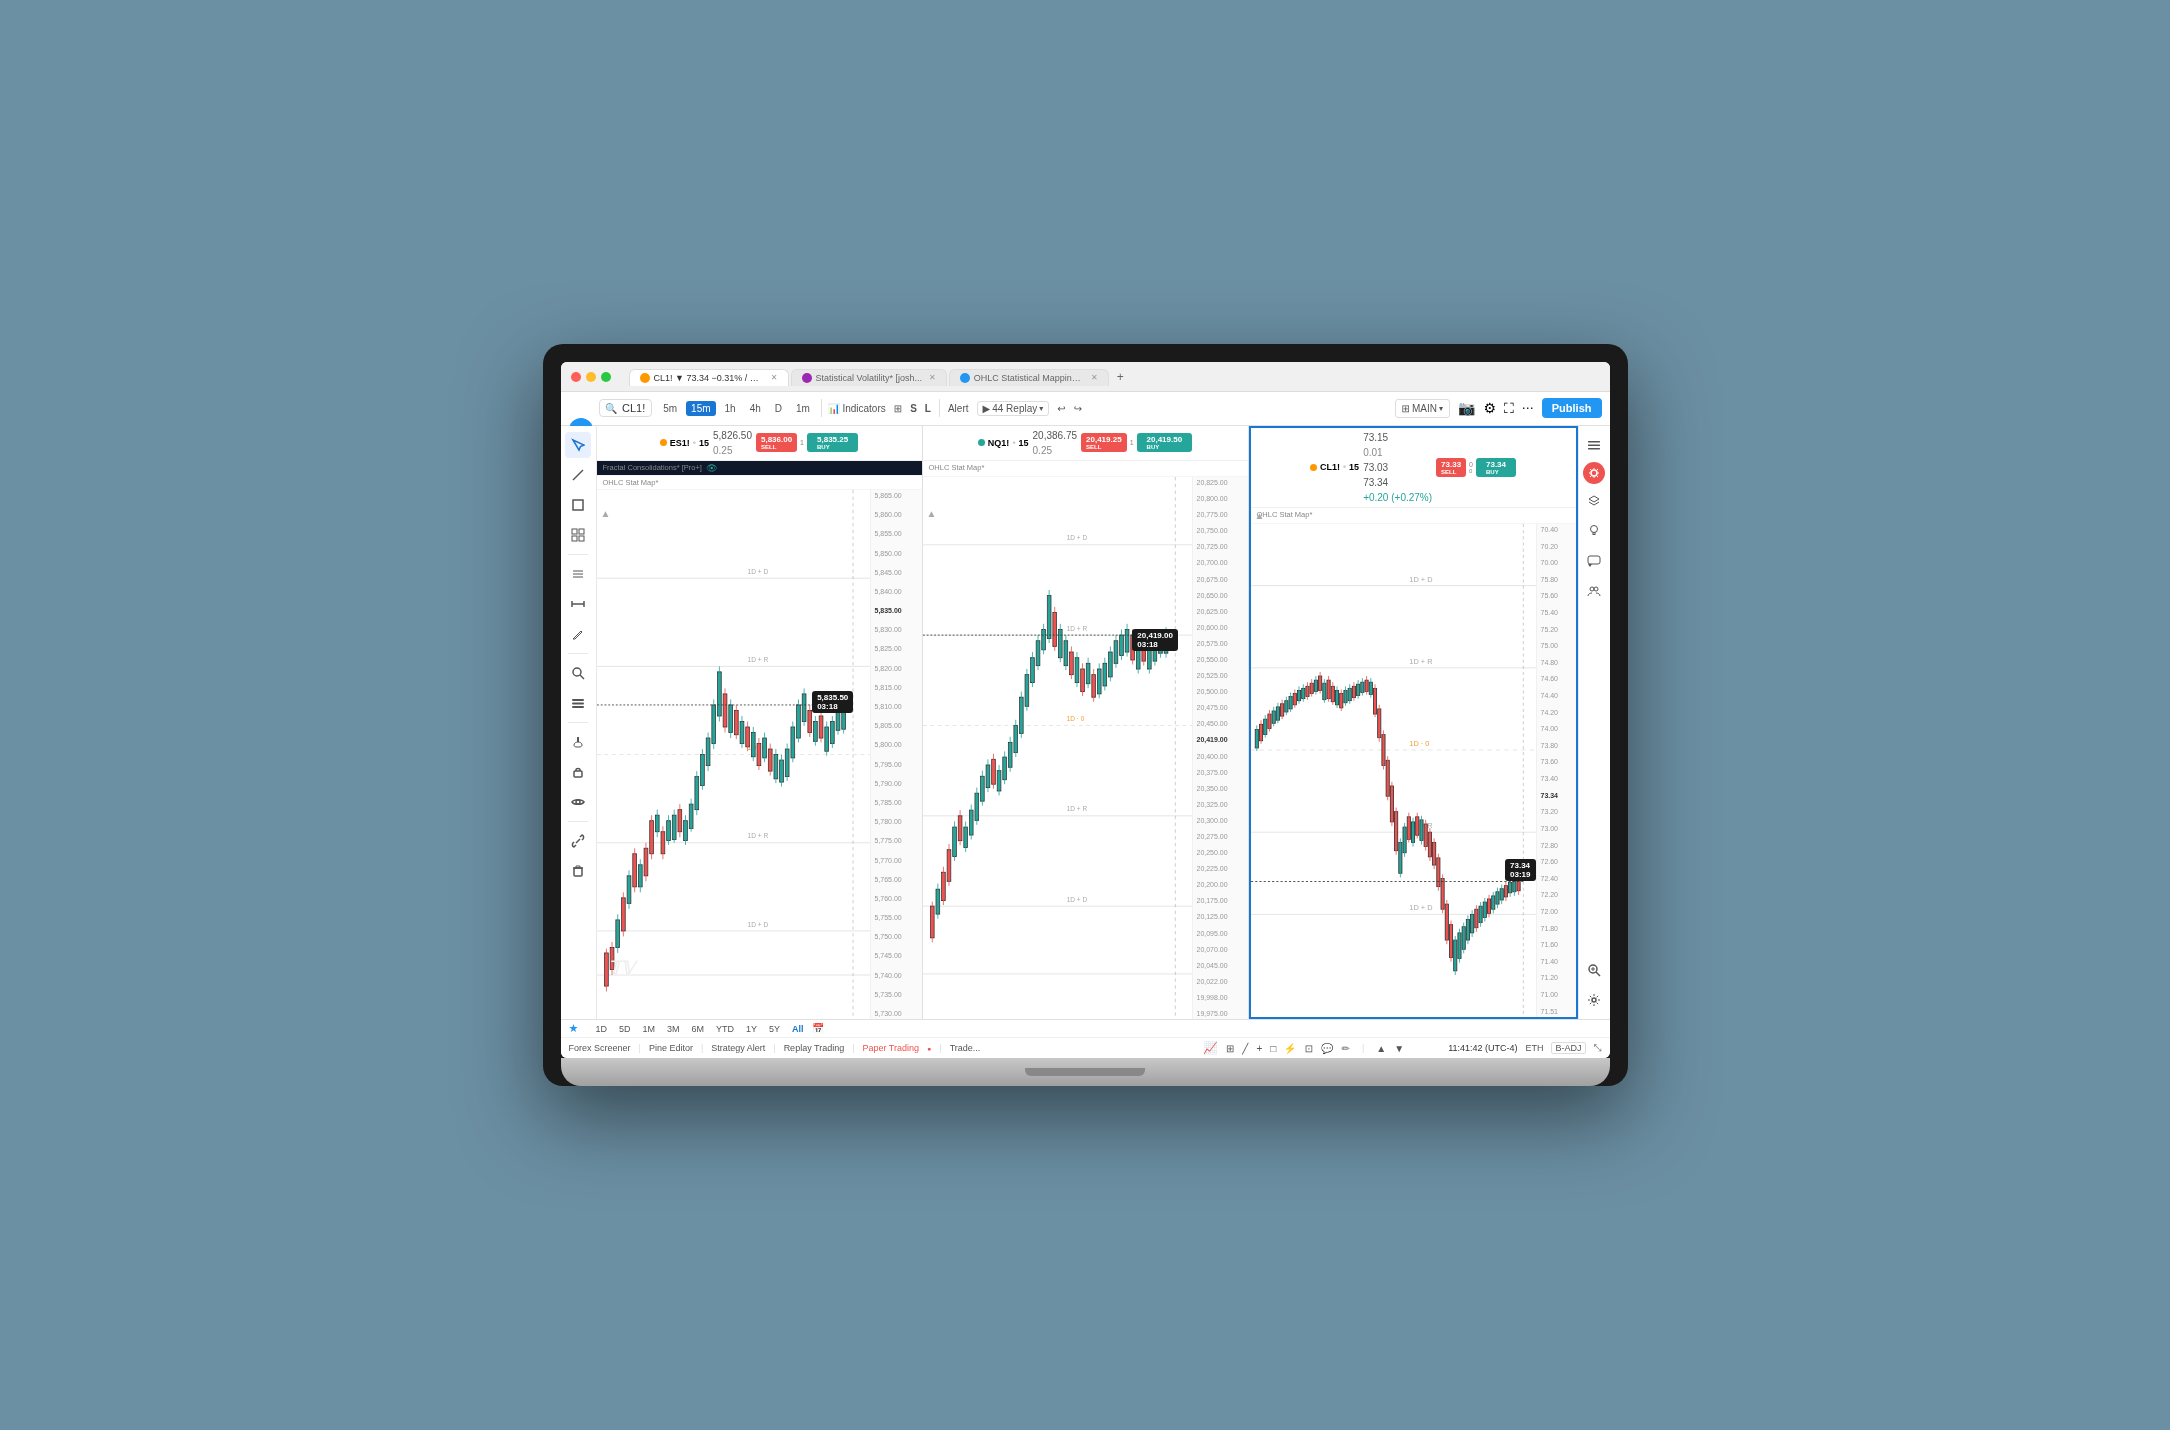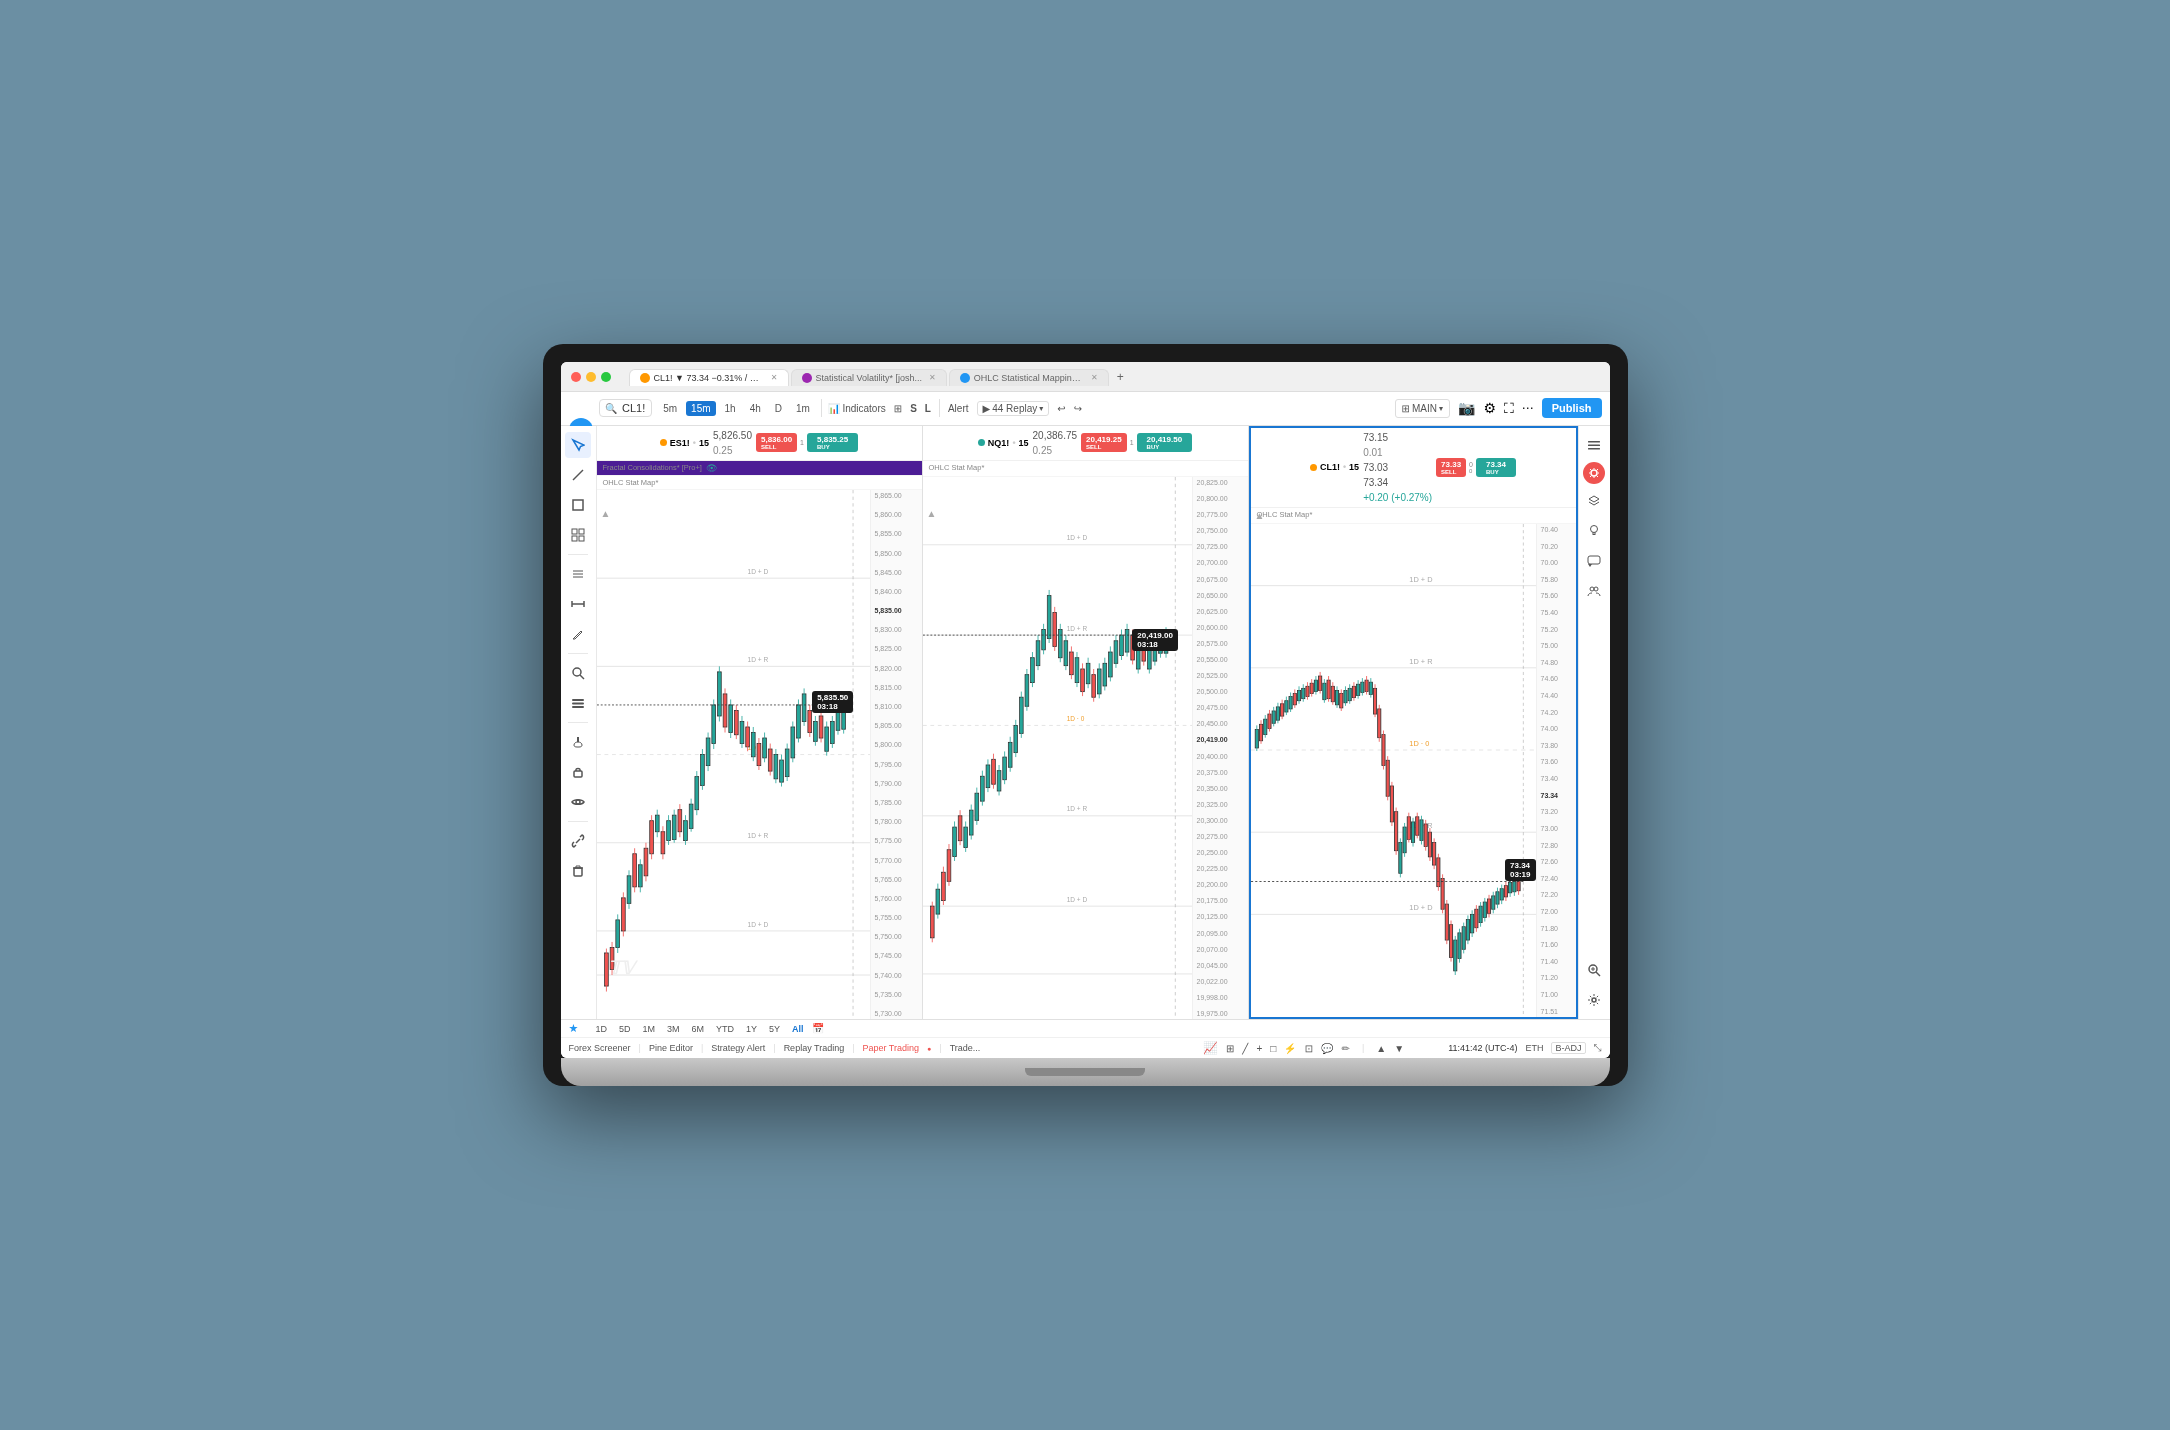--- a/index.html
+++ b/index.html
@@ -542,21 +542,21 @@
               </div>
               <div style="font-size:7px; color:#888;">
                 <div>1</div>
               </div>
               <div class="buy-btn">
                 <div>5,835.25</div>
                 <div style="font-size:6px;">BUY</div>
               </div>
             </div>
           </div>
-          <div style="padding:2px 6px; font-size:7.5px; color:#888; display:flex; align-items:center; gap:4px; background:#4c1d95; border-bottom:1px solid #f5f5f5;">
+          <div style="padding:2px 6px; font-size:7.5px; color:#888; display:flex; align-items:center; gap:4px; background:#0f172a; border-bottom:1px solid #f5f5f5;">
             <span>Fractal Consolidations* [Pro+]</span>
             <span style="font-size:9px; color:#26a69a;">👁</span>
           </div>
           <div style="padding:2px 6px; font-size:7.5px; color:#888; border-bottom:1px solid #f5f5f5; background:#fff;">
             <span>OHLC Stat Map*</span>
           </div>
           <div class="chart-body" style="display:flex;">
             <div style="flex:1; position:relative; overflow:hidden;">
               <svg class="chart-svg" viewBox="0 0 290 480" preserveAspectRatio="none">
 

